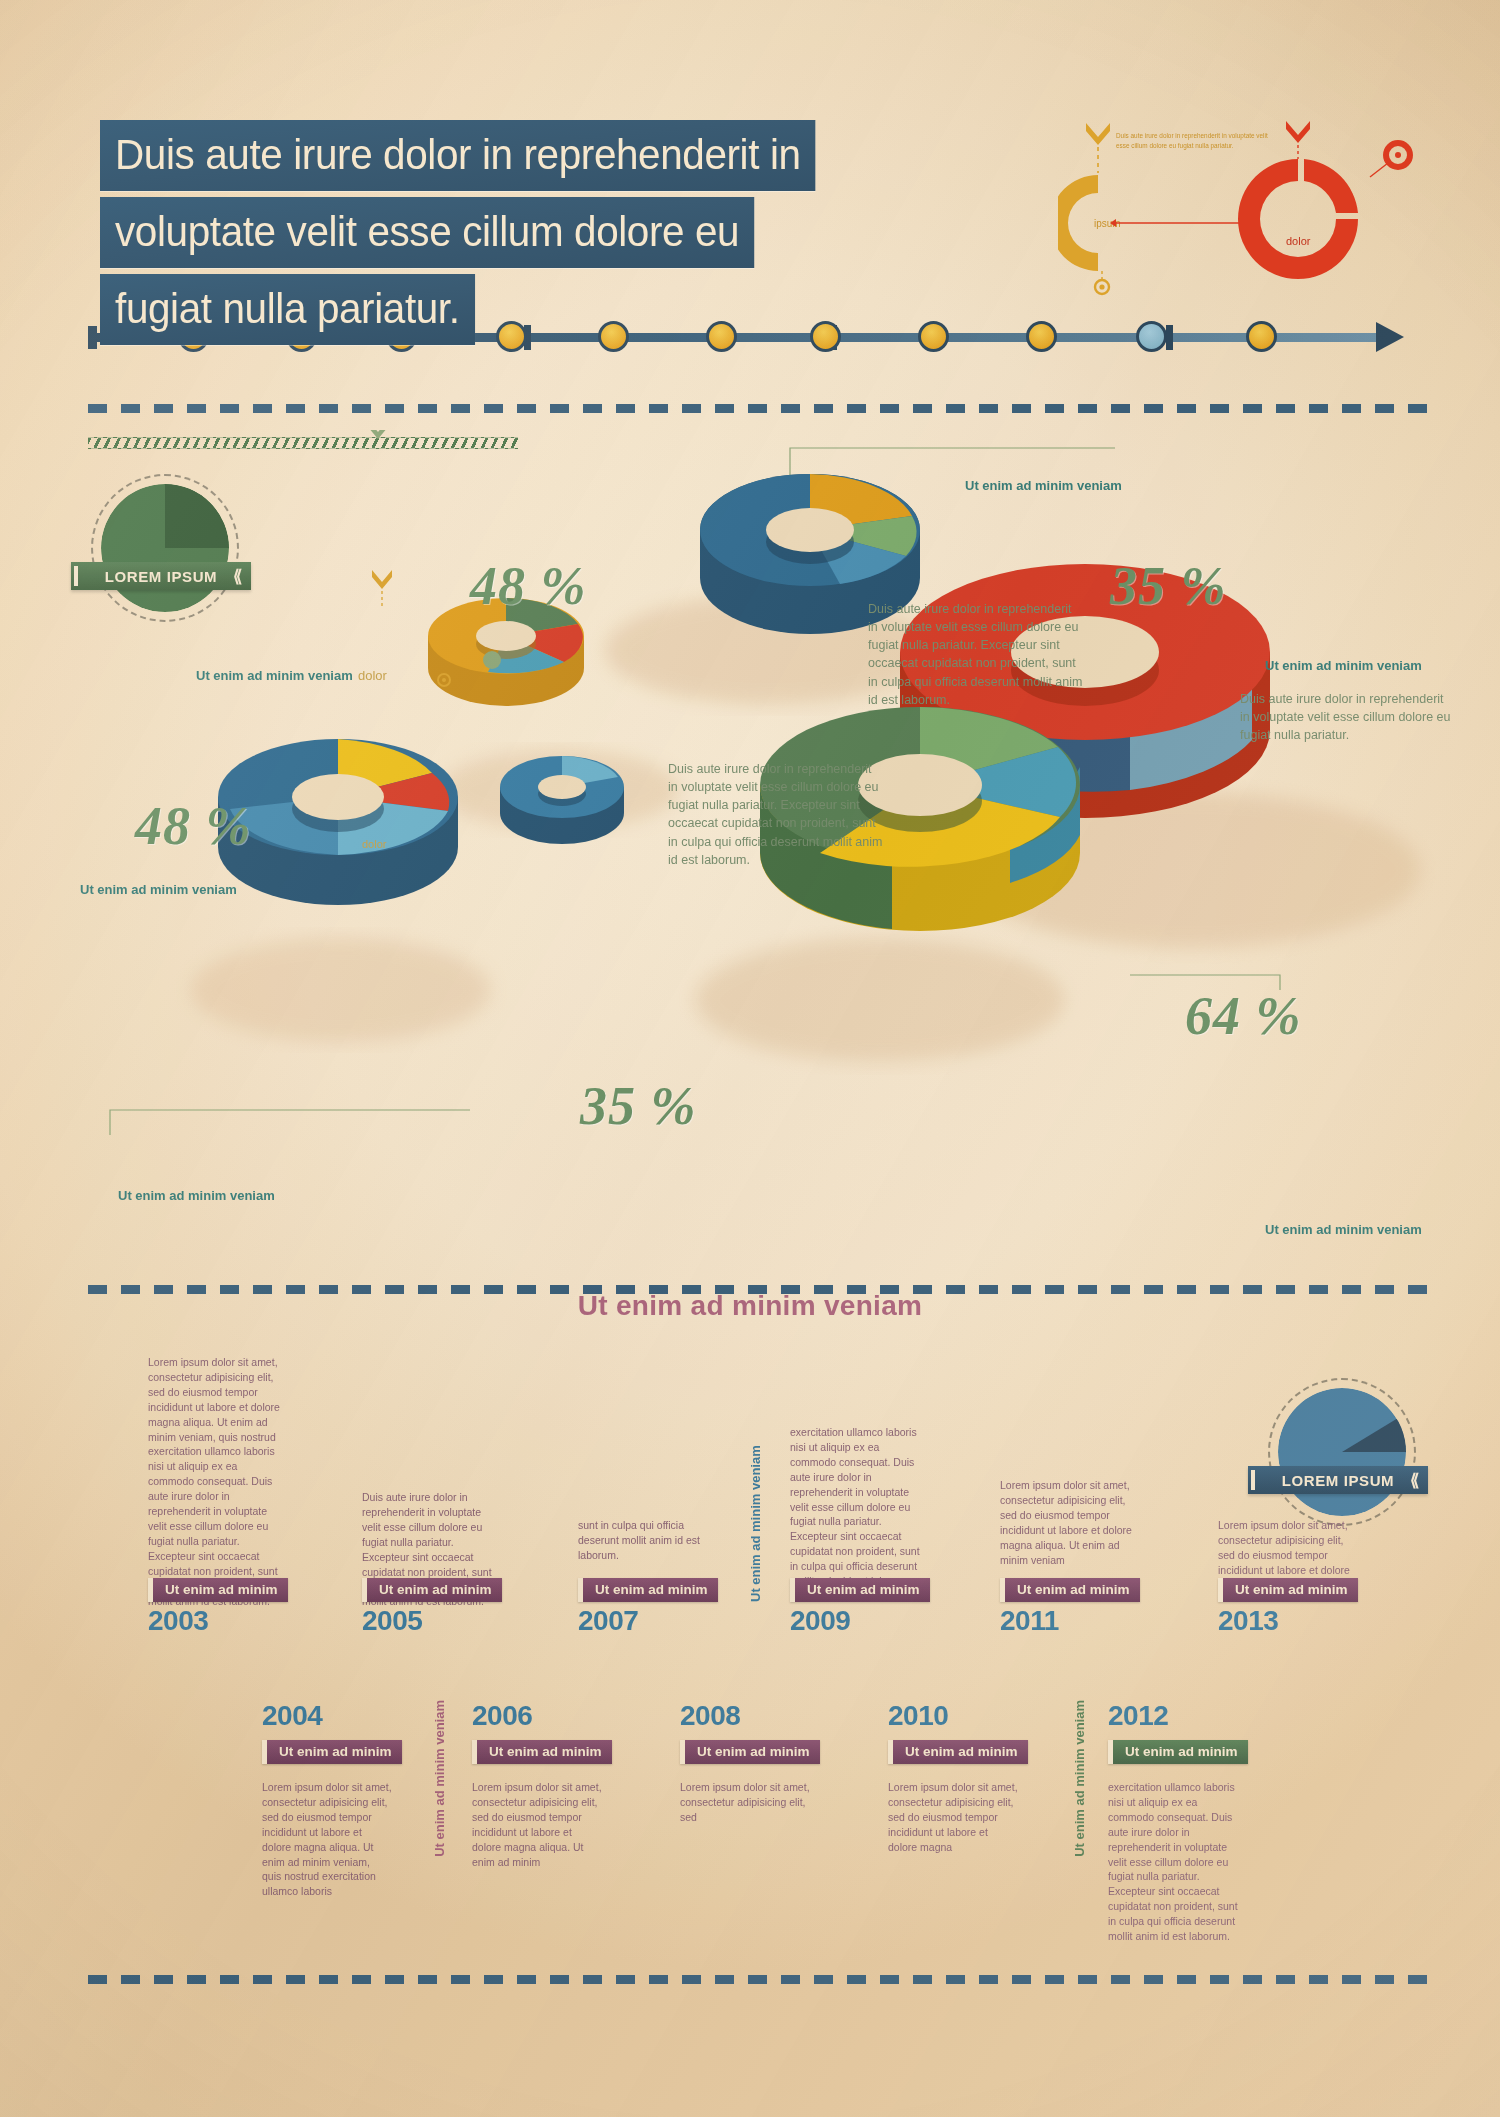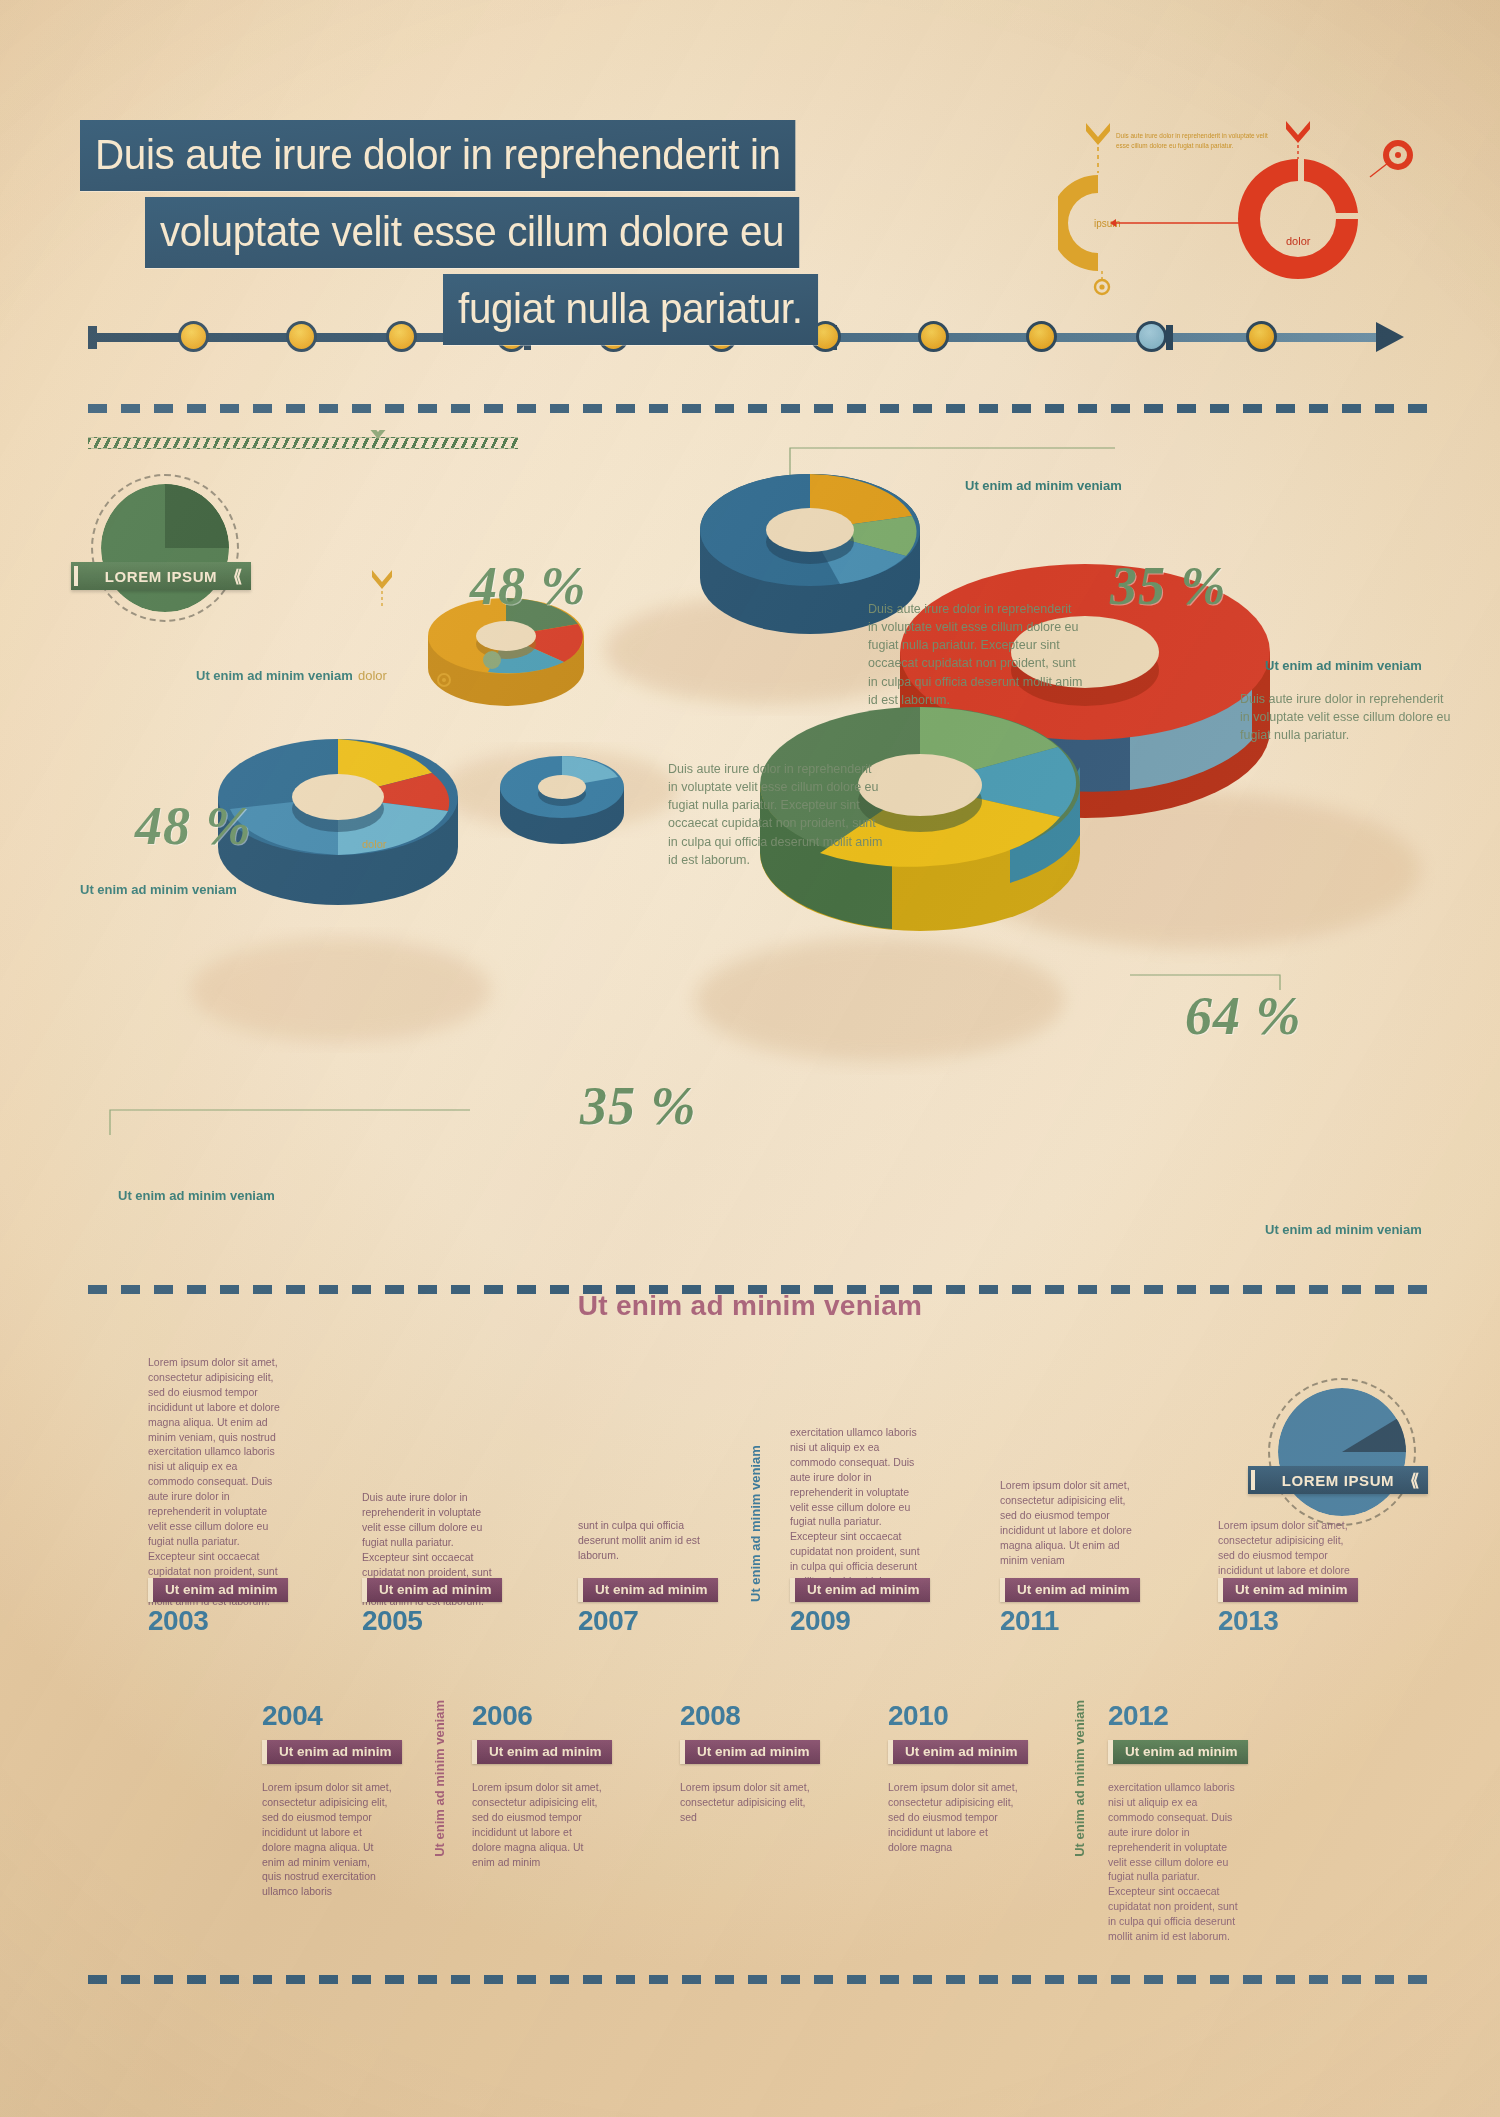--- a/index.html
+++ b/index.html
@@ -19,21 +19,21 @@
   #page::after{
     content:"";
     position:absolute; inset:0;
     background:
       radial-gradient(ellipse 120% 90% at 50% 50%, rgba(0,0,0,0) 55%, rgba(120,80,40,0.12) 100%),
       linear-gradient(120deg, rgba(255,255,255,0.10) 0%, rgba(0,0,0,0.03) 50%, rgba(255,255,255,0.07) 100%);
     pointer-events:none;
   }
 
   
-  .title-wrap{ position:absolute; left:80px; top:120px; z-index:5;text-align:right;}
+  .title-wrap{ position:absolute; left:100px; top:120px; z-index:5;}
   .title-line{
     display:inline-block;
     background:linear-gradient(175deg,#3d627c 0%,#3a5b73 45%,#34536a 100%);
     color:#f6e7cd;
     font-size:43px;
     line-height:1.0;
     font-weight:400;
     padding:13px 16px 15px 16px;
     letter-spacing:-0.4px;
     margin-bottom:6px;

